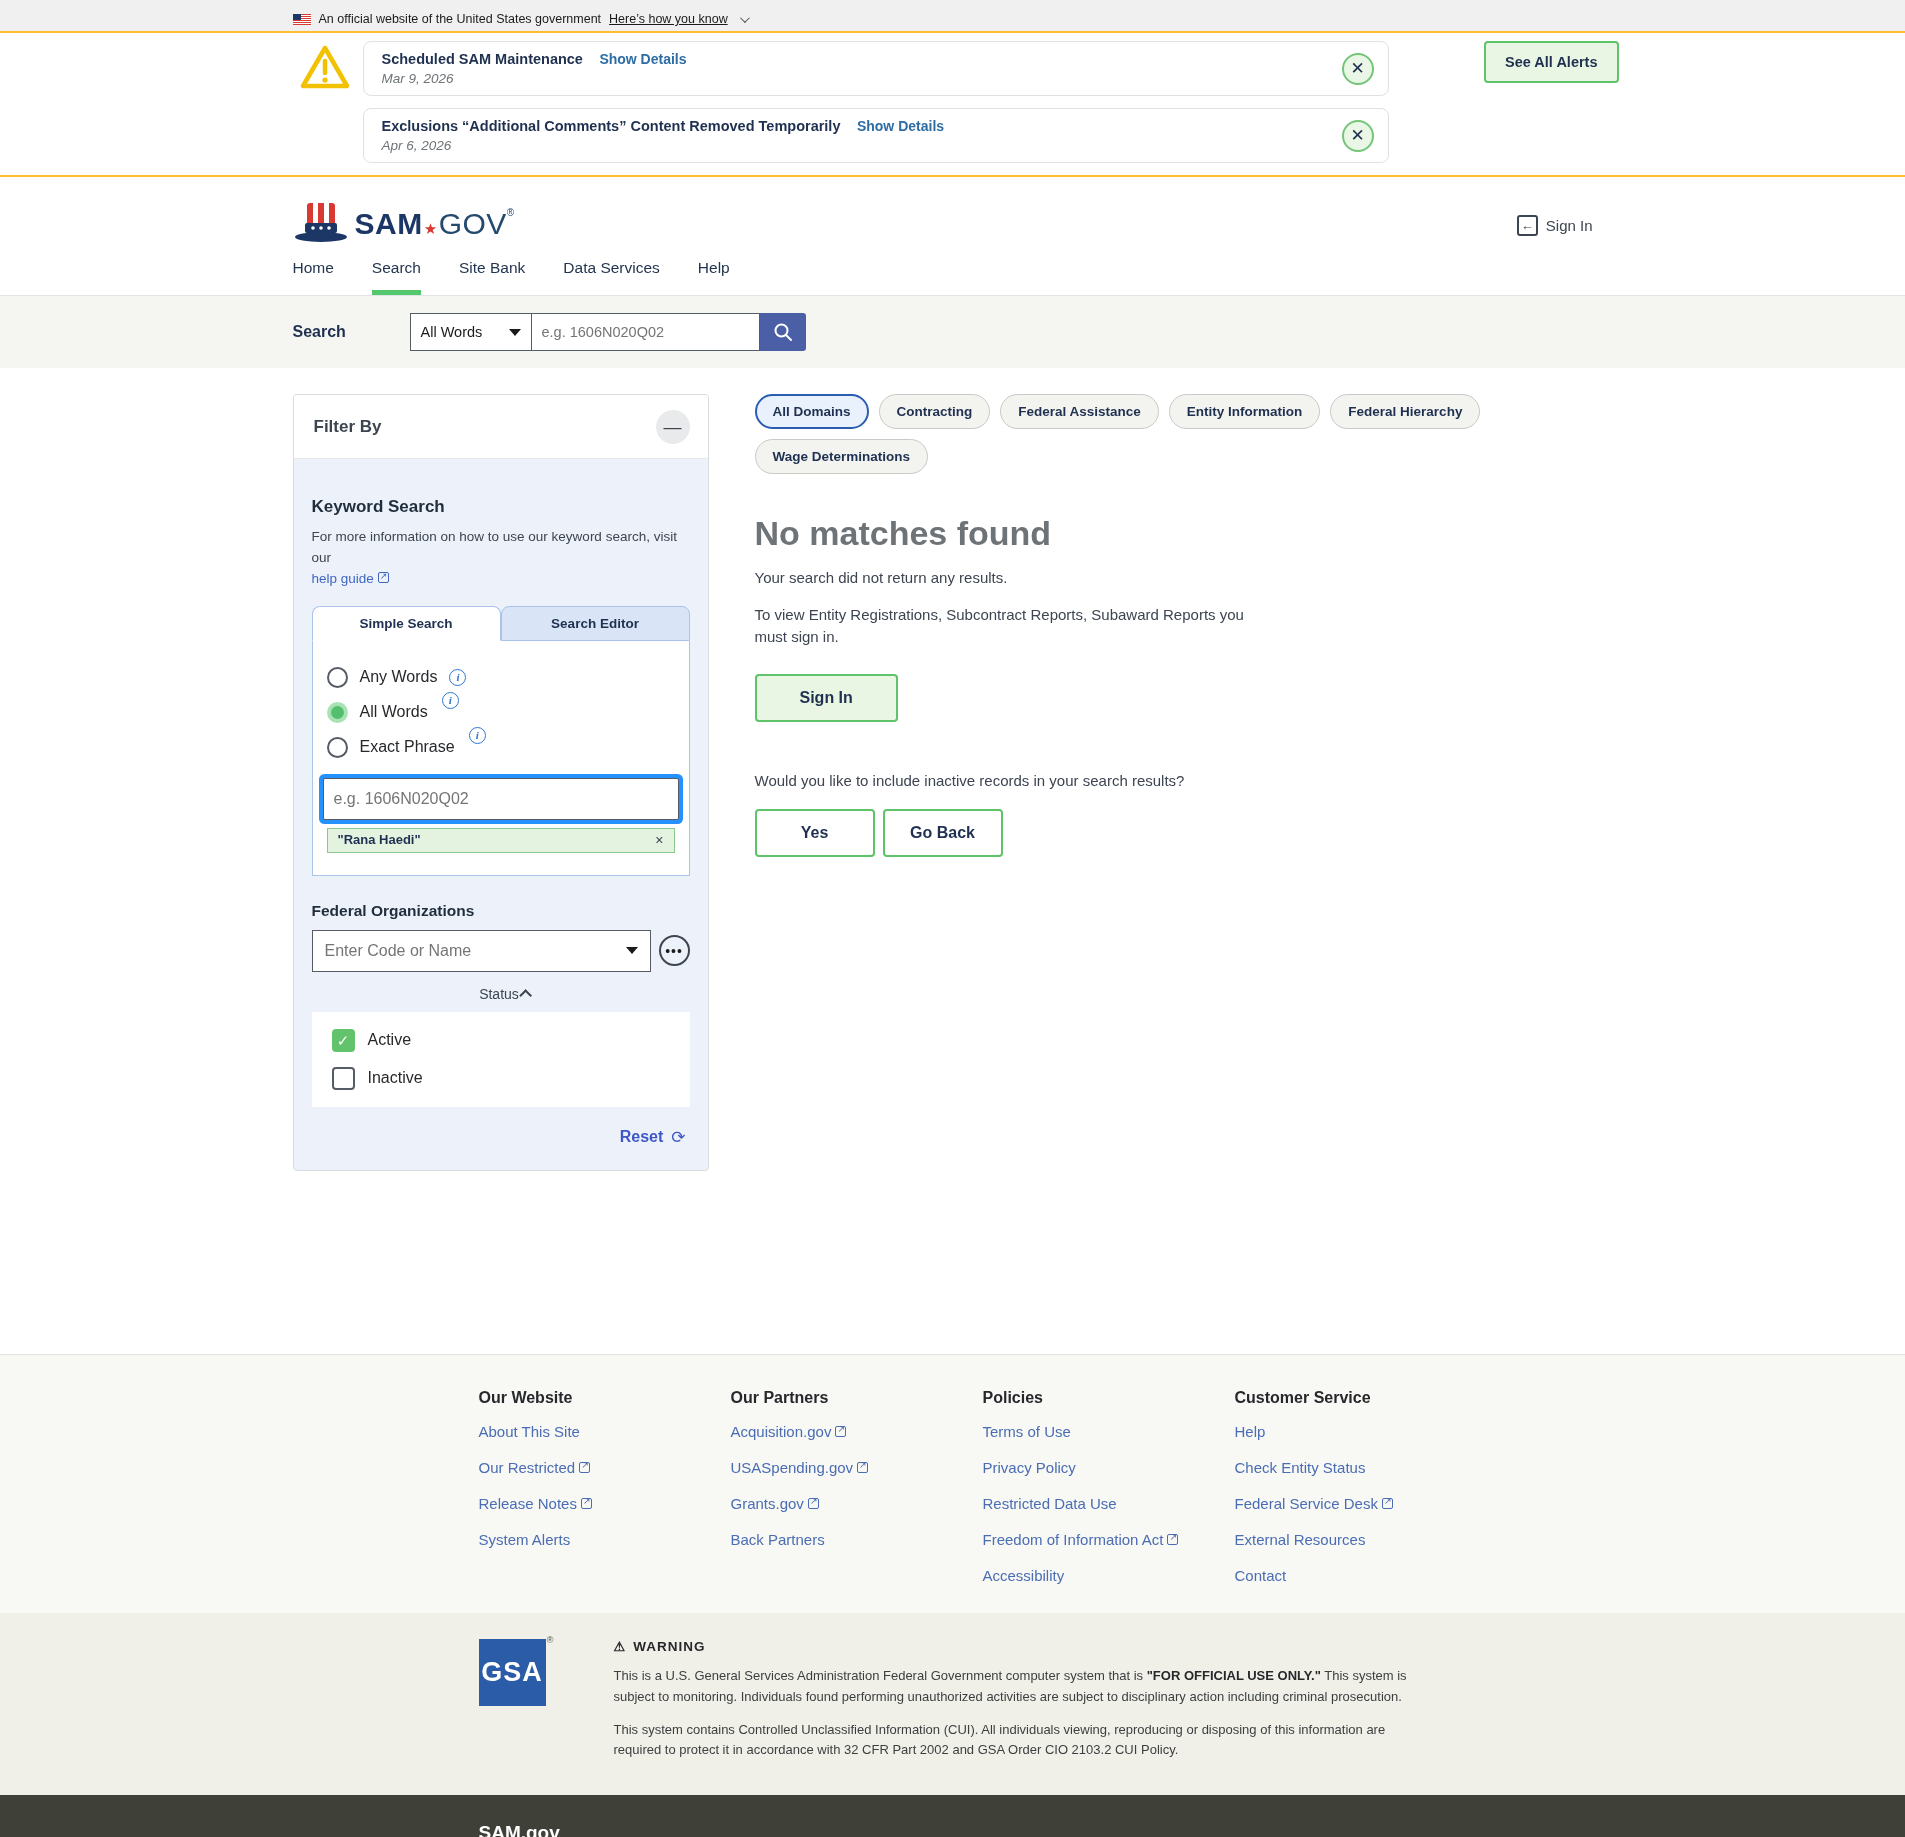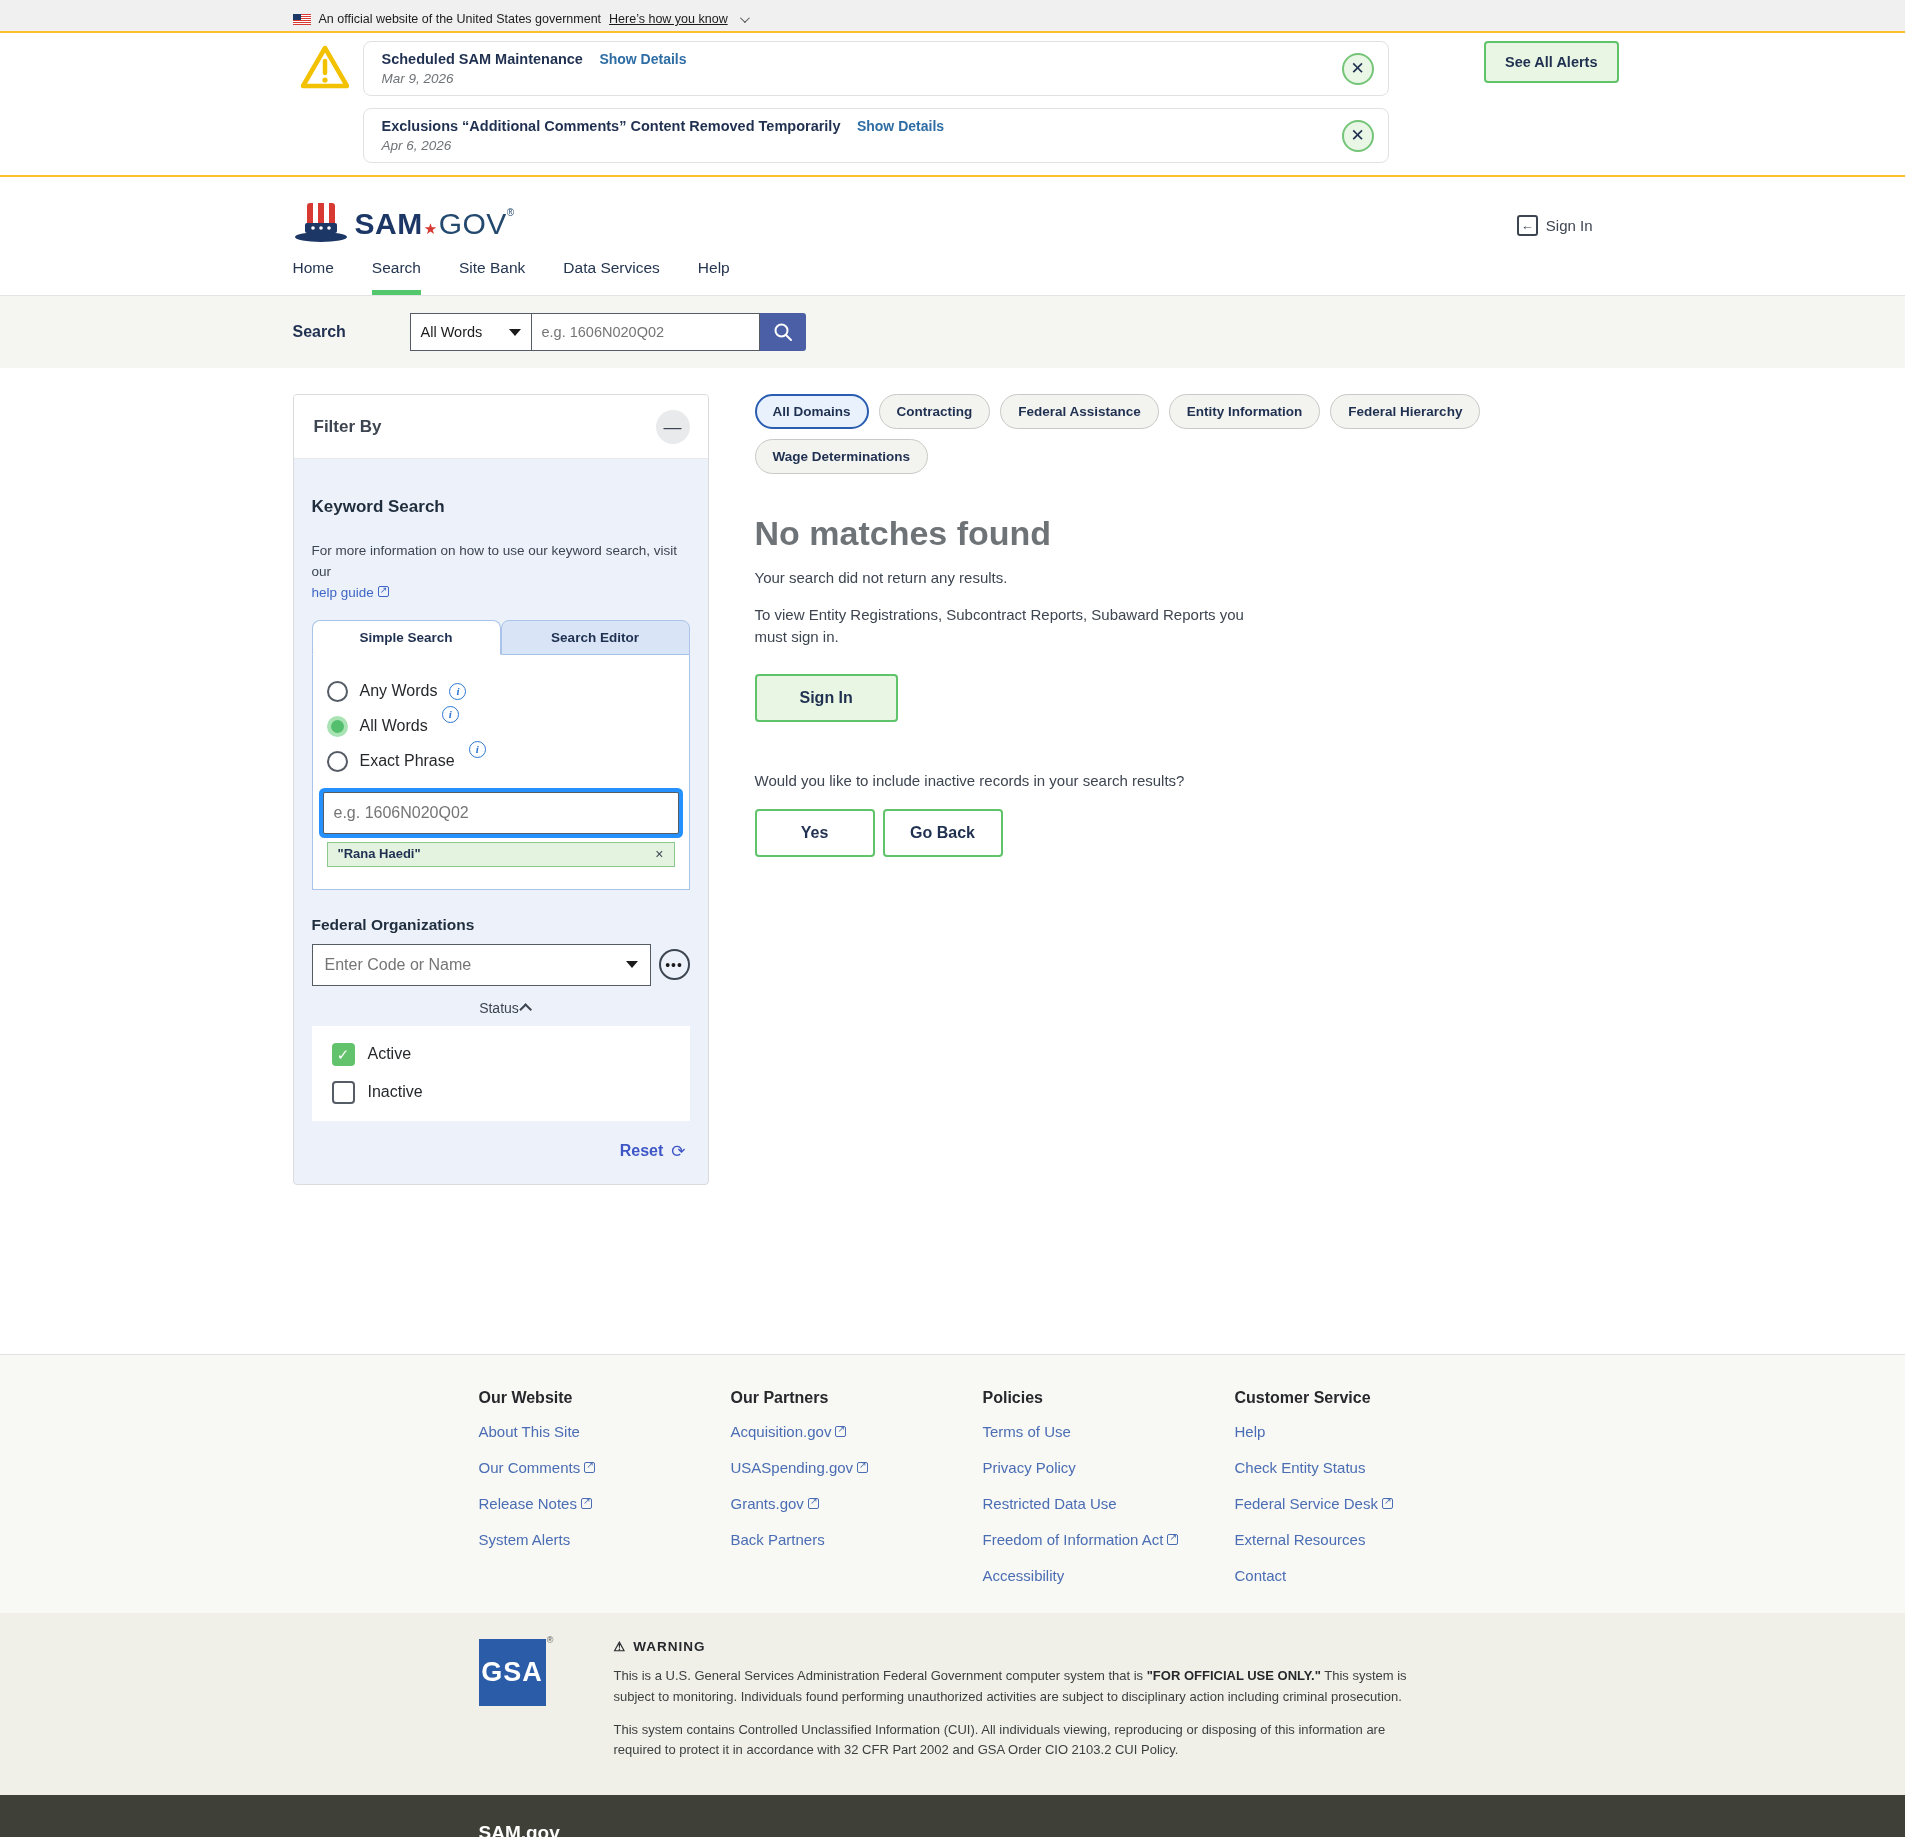--- a/index.html
+++ b/index.html
@@ -58,21 +58,21 @@
   
   .main-area .container { display:flex; gap:46px; align-items:flex-start; padding-top:26px; min-height:986px; }
 
   
   .filter-panel { width:416px; border:1px solid #d9dbdd; border-radius:4px; overflow:hidden; background:#edf2fa; flex:0 0 auto; }
   .filter-head { background:#fff; display:flex; justify-content:space-between; align-items:center; padding:15px 18px 14px 20px; border-bottom:1px solid #e6e8ea; }
   .filter-title { font-weight:bold; font-size:17px; color:#3d4551; }
   .collapse-btn { width:34px; height:34px; border-radius:50%; background:#e9eaeb; border:none; color:#3d4551; font-size:18px; cursor:pointer; line-height:1; }
   .filter-body { padding:20px 18px 22px; }
   .kw-heading { font-weight:bold; font-size:17px; color:#1f2d3d; margin-top:18px; }
-  .kw-help { font-size:13.5px; line-height:1.55; margin-top:24px; color:#3d4551; }
+  .kw-help { font-size:13.5px; line-height:1.55; margin-top:10px; color:#3d4551; }
   .help-link { color:#3f66c4; }
   .ext-icon { display:inline-block; width:11px; height:11px; border:1.5px solid currentColor; border-radius:2px; position:relative; margin-left:4px; }
   .ext-icon::before { content:"↗"; position:absolute; left:1px; top:-3px; font-size:9px; }
   .kw-tabs { display:flex; margin-top:16px; }
   .kw-tab { flex:1; height:35px; display:flex; align-items:center; justify-content:center; font-weight:bold; font-size:13.5px; color:#1f3050; border:1px solid #a9c4e8; border-radius:8px 8px 0 0; cursor:pointer; }
   .kw-tab.active { background:#fff; border-bottom:1px solid #fff; }
   .kw-tab.inactive { background:#d9e5f6; }
   .kw-box { background:#fff; border:1px solid #a9c4e8; border-top:none; padding:26px 10px 22px; }
   .radio-row { display:flex; align-items:center; gap:12px; margin:0 0 14px 4px; font-size:16px; color:#26282b; position:relative; }
   .radio-circle { width:21px; height:21px; border-radius:50%; border:2px solid #565c65; background:#fff; flex:0 0 auto; cursor:pointer; }
@@ -318,21 +318,21 @@
 
   </div>
 </div>
 
 <div class="footer-links">
   <div class="footer-inner cols">
 
     <div>
       <div class="col-heading">Our Website</div>
       <a class="f-link">About This Site</a>
-      <a class="f-link"><span>Our Comments</span><span class="ext-icon"></span></a>
+      <a class="f-link"><span>Our Restricted</span><span class="ext-icon"></span></a>
       <a class="f-link"><span>Release Notes</span><span class="ext-icon"></span></a>
       <a class="f-link">System Alerts</a>
     </div>
 
     <div>
       <div class="col-heading">Our Partners</div>
       <a class="f-link"><span>Acquisition.gov</span><span class="ext-icon"></span></a>
       <a class="f-link"><span>USASpending.gov</span><span class="ext-icon"></span></a>
       <a class="f-link"><span>Grants.gov</span><span class="ext-icon"></span></a>
       <a class="f-link">Back Partners</a>

